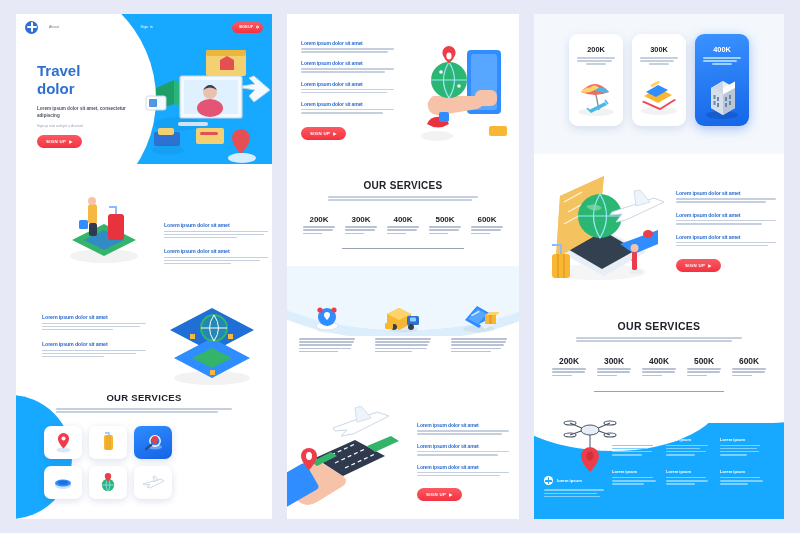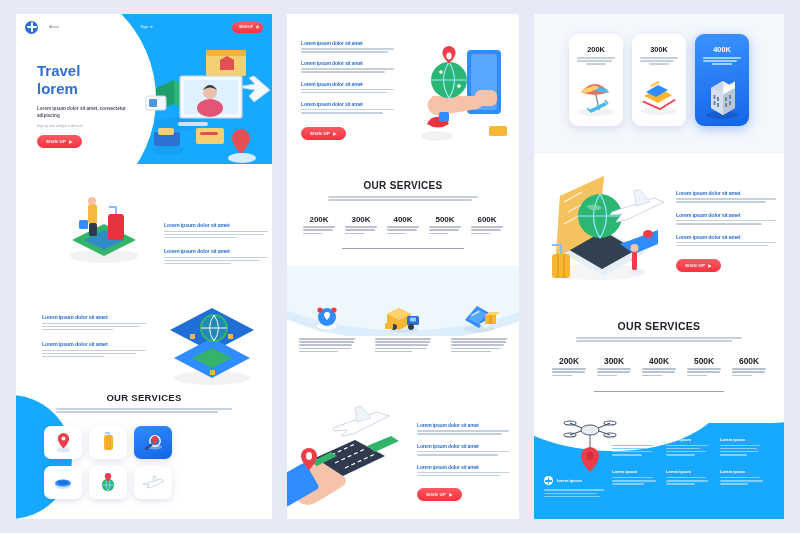--- a/index.html
+++ b/index.html
@@ -222,21 +222,21 @@
         <span class="nav-link">Sign in</span>
         <span class="navsp"></span>
         <button class="nav-cta">
           <span>SIGN UP</span>
           <span class="dot"></span>
         </button>
       </div>
 
       <div class="p1-hero-copy">
         <div class="title">Travel</div>
-        <div class="title">lorem</div>
+        <div class="title">dolor</div>
         <div class="sub">Lorem ipsum dolor sit amet, consectetur adipiscing</div>
         <div class="note">Sign up now and get a discount</div>
         <button class="sign-up">
           <span>SIGN UP</span>
           <span class="arr">▶</span>
         </button>
       </div>
     </div>
 
     <svg class="iso" style="left:44px;top:180px" width="86" height="70" viewBox="0 0 86 70">

